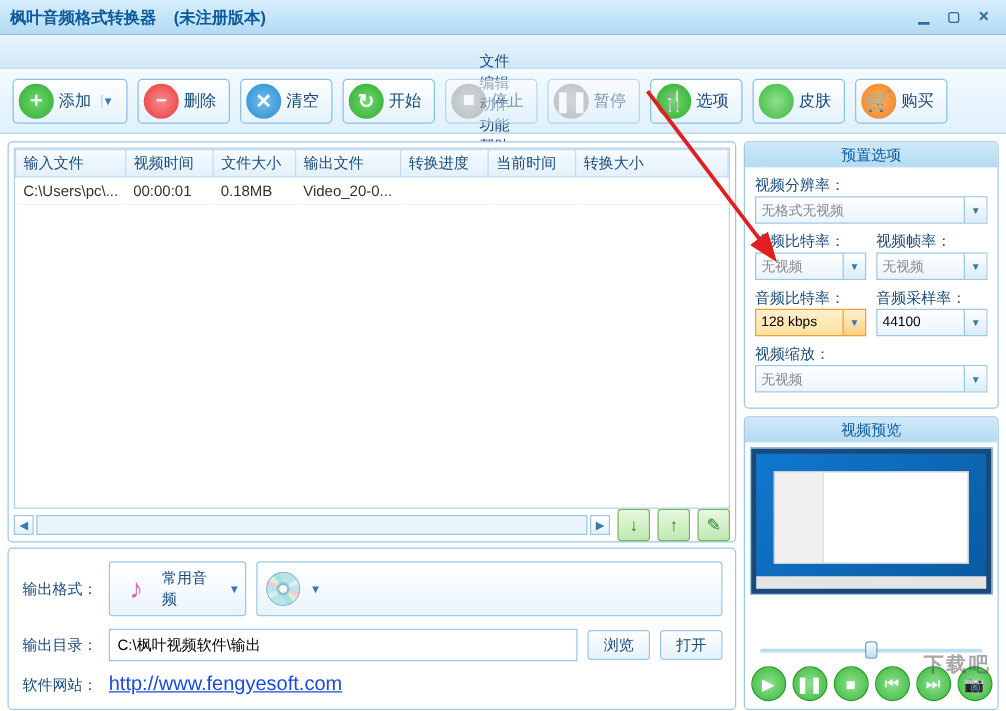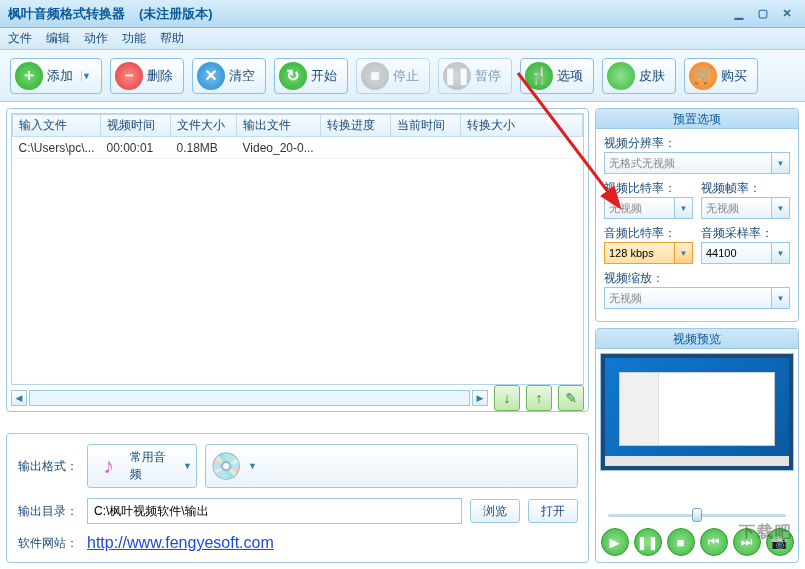--- a/index.html
+++ b/index.html
@@ -2,37 +2,37 @@
 <html><head>
 <meta charset="utf-8">
 <style>
 * { box-sizing: border-box; margin: 0; padding: 0; font-family: "Microsoft YaHei", SimSun, Arial, sans-serif; }
 body { background: #fff; width: 805px; height: 569px; overflow: hidden; }
 
 .titlebar { height: 28px; background: linear-gradient(#d7edfb, #b4dbf3); border-bottom: 1px solid #8ab8d9; display: flex; align-items: center; padding: 0 8px; color: #0a5a9c; font-size: 13px; font-weight: bold; text-align: right; }
 .titlebar .spacer { flex: 1; }
 .titlebar .winbtn { width: 20px; height: 16px; margin-left: 4px; cursor: pointer; display: flex; align-items: center; justify-content: center; font-size: 11px; color: #2a6ea0; font-weight: bold; }
 
-.menubar { height: 22px; background: linear-gradient(#e8f4fc, #d2e8f7); border-bottom: 1px solid #a9cde8; display: flex; align-items: center; padding: 1px 8px; font-size: 12px; color: #1a4a7a; }
+.menubar { height: 22px; background: linear-gradient(#e8f4fc, #d2e8f7); border-bottom: 1px solid #a9cde8; display: flex; align-items: center; padding: 13px 8px; font-size: 12px; color: #1a4a7a; flex-direction: column; }
 .menubar span { margin-right: 14px; cursor: pointer; }
 
 .toolbar { height: 52px; background: linear-gradient(#f4faff, #dff0fb); border-bottom: 1px solid #a9cde8; display: flex; align-items: center; padding: 0 10px; gap: 8px; }
 .tbtn { height: 36px; background: linear-gradient(#ffffff, #e4f2fc); border: 1px solid #8cc0e4; border-radius: 4px; display: flex; align-items: center; padding: 0 10px 0 4px; cursor: pointer; gap: 4px; font-size: 13px; color: #1a4a7a; }
 .tbtn.disabled { opacity: 0.55; }
 .tbtn .ic { width: 28px; height: 28px; border-radius: 14px; display: flex; align-items: center; justify-content: center; color: #fff; font-size: 16px; font-weight: bold; }
 .tbtn .drop { width: 10px; border-left: 1px solid #b0d4ec; margin-left: 4px; font-size: 9px; color: #3a7aaa; text-align: center; }
 .ic-green { background: radial-gradient(#6fd86f, #2eaa2e); }
 .ic-red { background: radial-gradient(#ff8a8a, #e03a3a); }
 .ic-blue { background: radial-gradient(#6fc0f0, #2a8acc); }
 .ic-orange { background: radial-gradient(#ffb060, #f08020); }
 .ic-apple { background: radial-gradient(#8fe08f, #3ab83a); }
 .ic-gray { background: radial-gradient(#c0c0c0, #909090); }
 
 .mainrow { display: flex; padding: 6px; gap: 6px; height: calc(100% - 28px - 22px - 52px); }
-.leftcol { flex: 1; display: flex; flex-direction: column; gap: 21px; }
+.leftcol { flex: 1; display: flex; flex-direction: column; gap: 4px; }
 .rightcol { width: 204px; display: flex; flex-direction: column; gap: 6px; }
 
 .panel { border: 1px solid #9cc8e6; border-radius: 4px; background: #fff; }
 .table-panel { flex: 1; position: relative; padding: 4px; display: flex; flex-direction: column; }
 .tblwrap { flex: 1; border: 1px solid #b0d4ec; overflow: hidden; position: relative; background: #fff; }
 table { border-collapse: collapse; width: 100%; font-size: 12px; }
 th { background: linear-gradient(#f6fbff, #e2f0fa); border: 1px solid #c0dcf0; height: 22px; text-align: left; padding: 0 6px; color: #1a4a7a; font-weight: normal; }
 td { border-bottom: 1px solid #eef6fc; height: 22px; padding: 0 6px; color: #333; }
 .hscroll { height: 18px; margin-top: 4px; display: flex; align-items: center; gap: 2px; }
 .hscroll .arrow { width: 16px; height: 16px; border: 1px solid #9cc8e6; background: linear-gradient(#fff,#dff0fb); font-size: 9px; display: flex; align-items: center; justify-content: center; color: #3a7aaa; cursor: pointer; }

